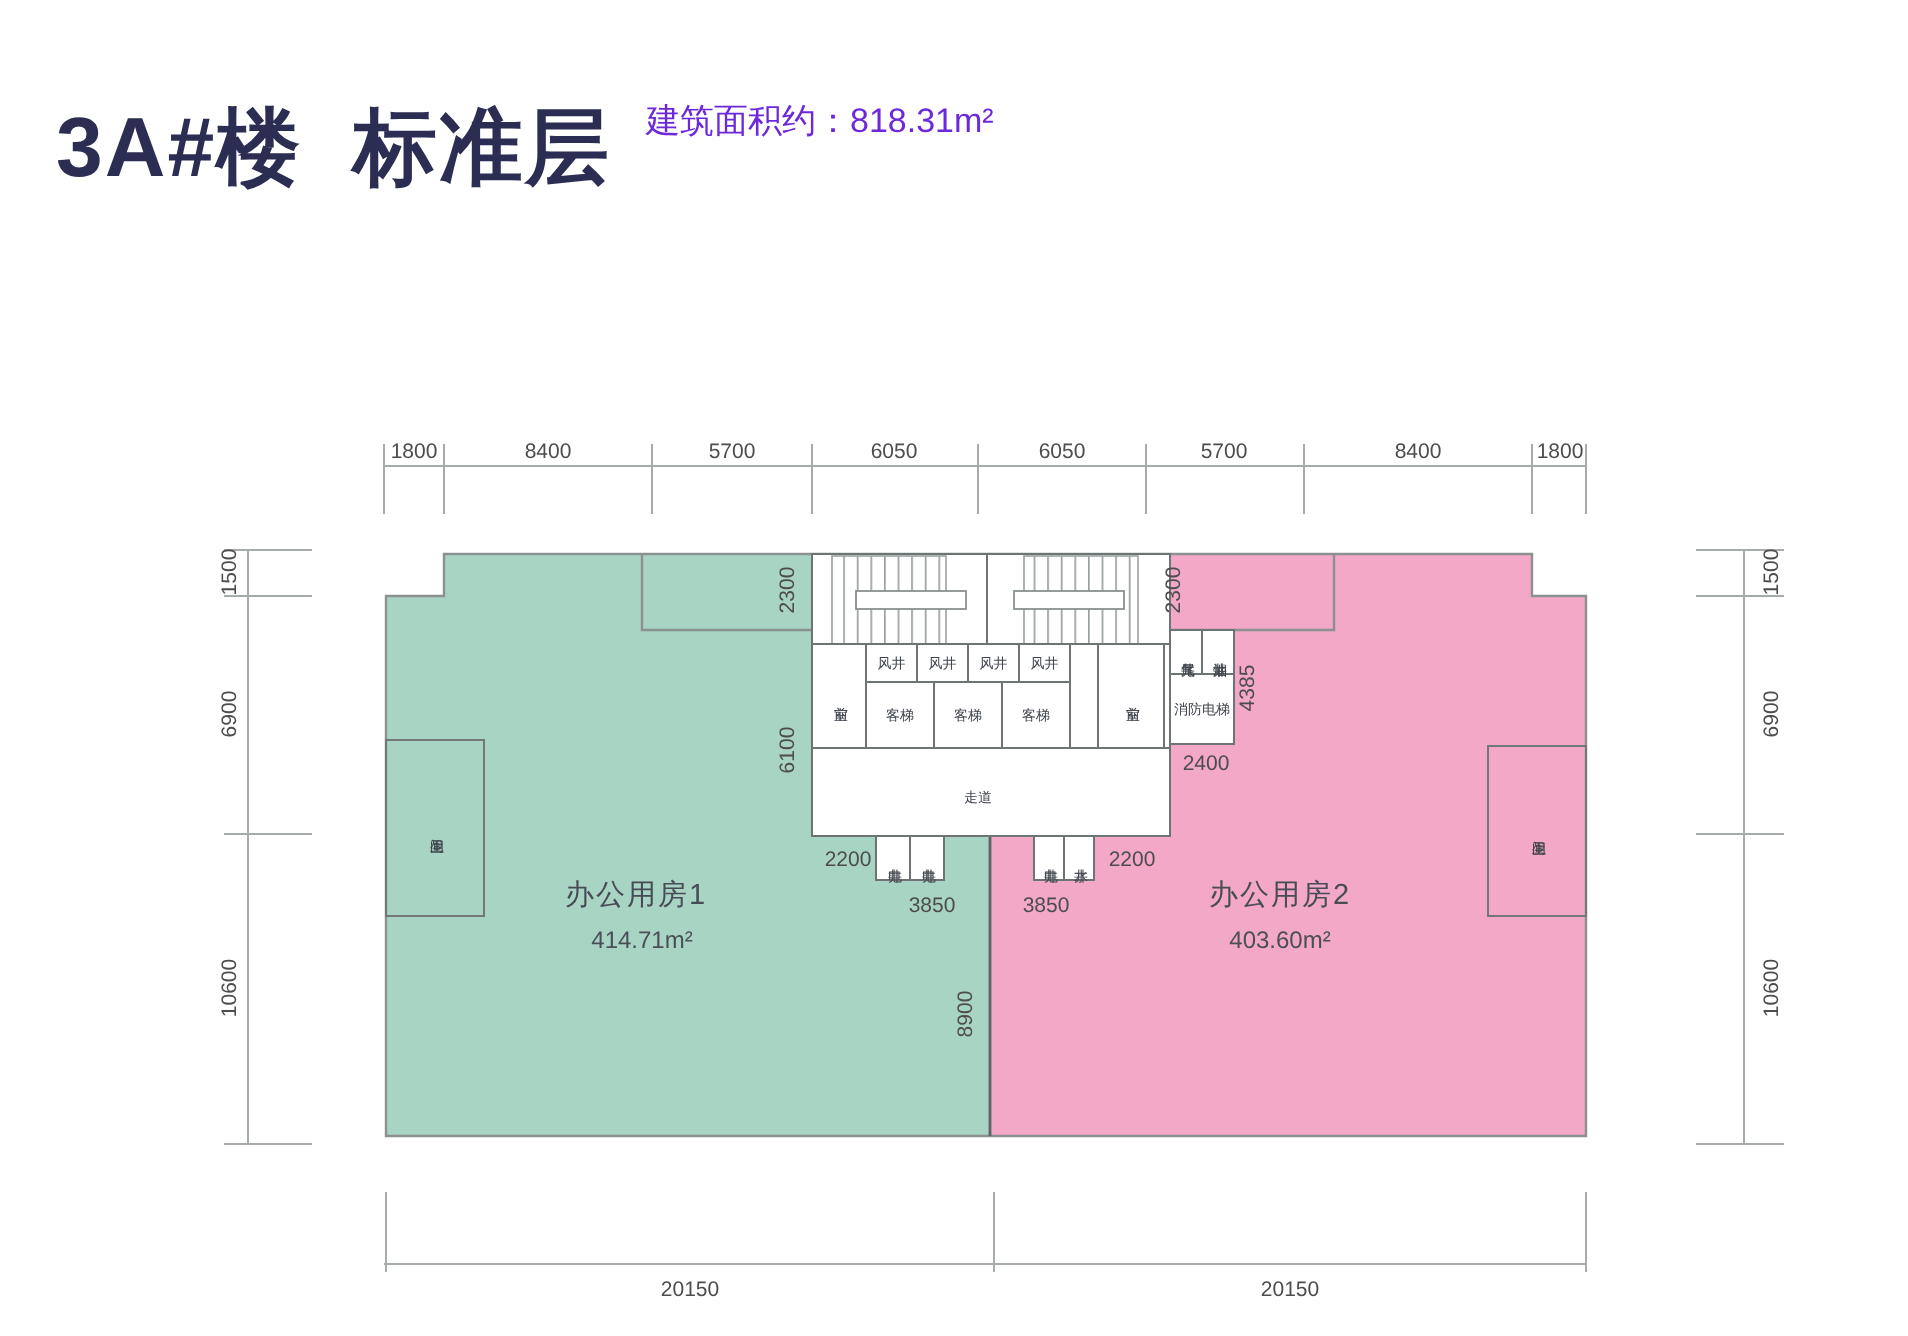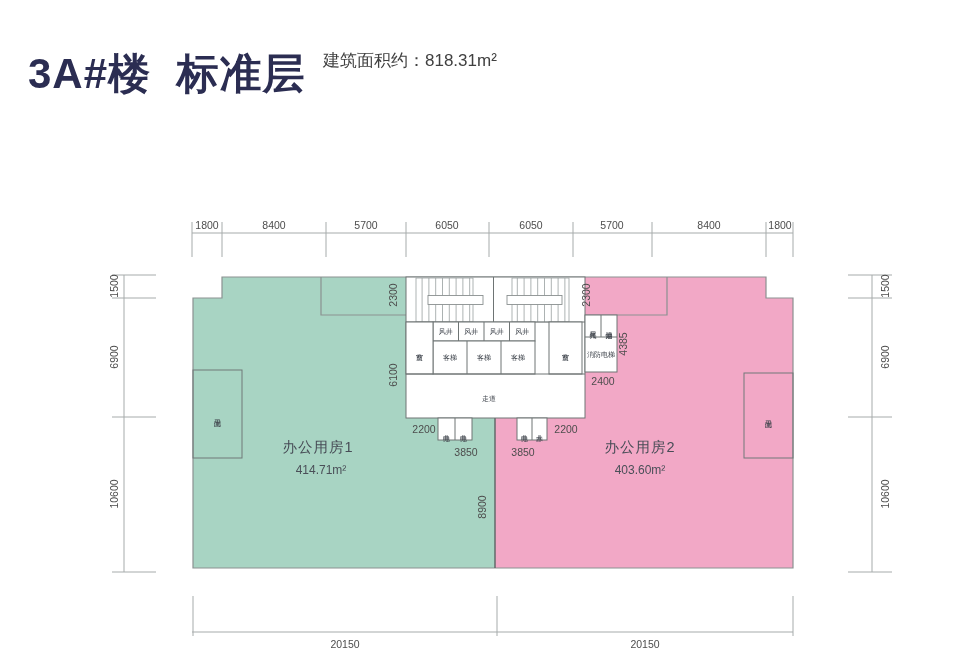--- a/index.html
+++ b/index.html
@@ -1,20 +1,20 @@
 <!DOCTYPE html>
 <html><head>
 <meta charset="utf-8">
 <style>
   html,body{margin:0;padding:0;background:#ffffff;}
   body{font-family:"Liberation Sans","DejaVu Sans",sans-serif;}
   .canvas{position:relative;width:954px;height:668px;background:#ffffff;overflow:hidden;}
   .header{position:absolute;left:0;top:0;width:876px;height:130px;}
   .title{position:absolute;left:28px;top:46px;font-size:42px;font-weight:bold;color:#2b2d52;letter-spacing:1px;white-space:pre;}
-  .meta{position:absolute;left:323px;top:48px;font-size:17px;line-height:26px;color:#404040;}
+  .meta{position:absolute;left:323px;top:48px;font-size:17px;line-height:26px;color:#6d28d9;}
   svg{position:absolute;left:0;top:0;}
   svg text{font-family:"Liberation Sans","DejaVu Sans",sans-serif;}
   .dimline{stroke:#a6abab;stroke-width:1;fill:none;}
   .dimtext{fill:#4d4d4d;font-size:10.5px;}
   .planline{stroke:#8b9191;stroke-width:1.2;fill:none;}
   .coreline{stroke:#6e7474;stroke-width:1;fill:none;}
   .corebox{fill:#ffffff;stroke:#6e7474;stroke-width:1;}
   .smalllabel{fill:#3f444c;font-size:7px;}
   .vtext{writing-mode:vertical-rl;text-orientation:upright;}
   .roomname{fill:#474c56;font-size:14.5px;letter-spacing:1px;}

